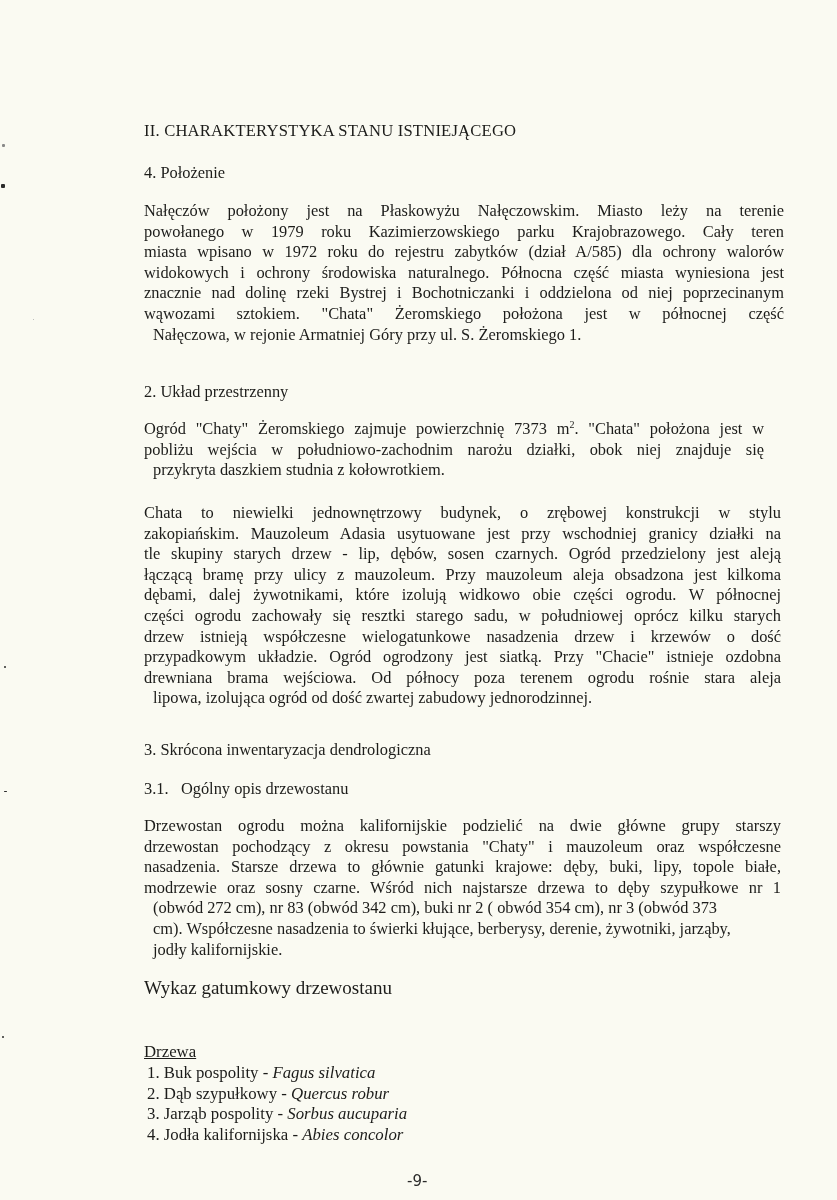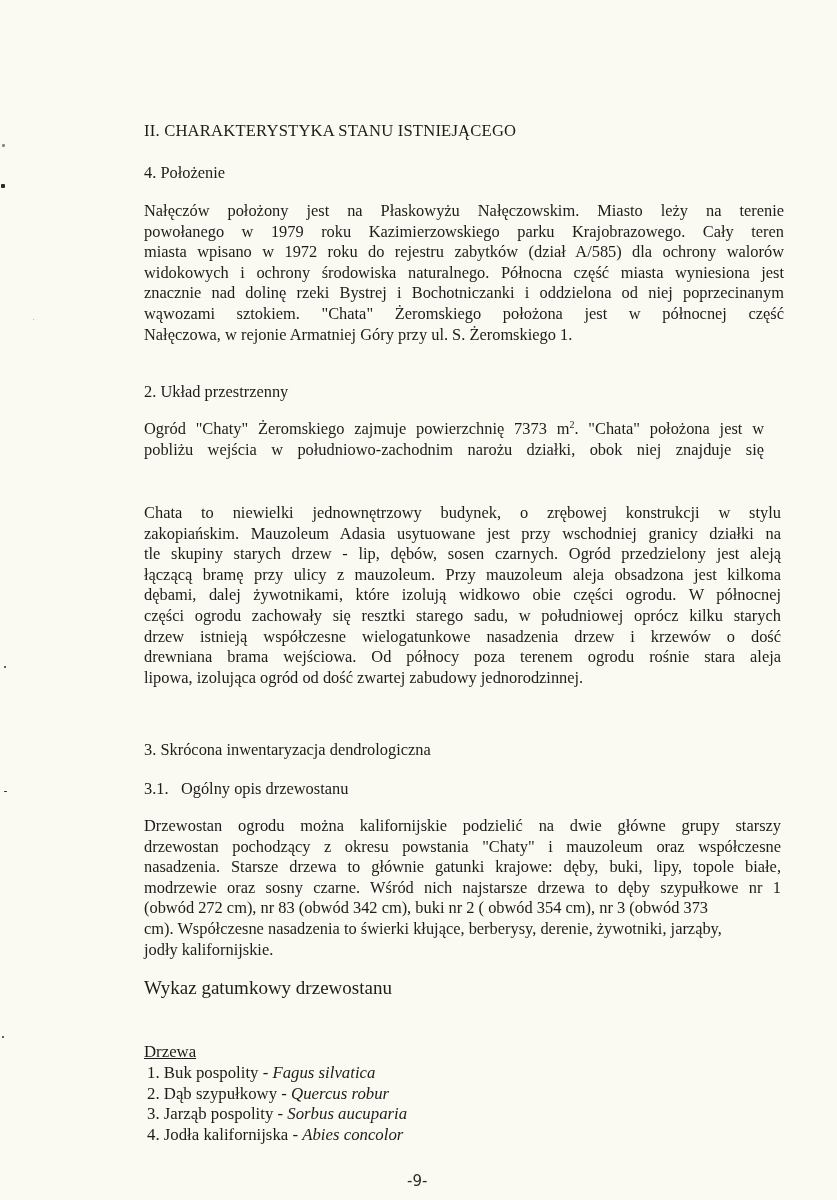--- a/index.html
+++ b/index.html
@@ -34,20 +34,21 @@
     }
     .para .ln {
       display: block;
       text-align: justify;
       text-align-last: justify;
       white-space: nowrap;
       height: 20.6px;
     }
     .para .ln.last {
       text-align-last: left;
+      margin-left: 9px;
     }
     .heading-main {
       left: 144px;
       top: 105px;
       font-size: 16.6px;
       letter-spacing: 0.2px;
     }
     .section-title {
       font-size: 16.4px;
     }
@@ -111,30 +112,32 @@
     <span class="ln">znacznie nad dolinę rzeki Bystrej i Bochotniczanki i oddzielona od niej poprzecinanym</span>
     <span class="ln">wąwozami sztokiem. "Chata" Żeromskiego położona jest w północnej część</span>
     <span class="ln last">Nałęczowa, w rejonie Armatniej Góry przy ul. S. Żeromskiego 1.</span>
   </div>
 
   <div class="abs section-title" style="left:144px;top:366px;">2. Układ przestrzenny</div>
 
   <div class="para" style="top:403px;width:620px;">
     <span class="ln"><span>Ogród "Chaty" Żeromskiego zajmuje powierzchnię 7373 m</span><span class="sup">2</span><span>. "Chata" położona jest w</span></span>
     <span class="ln">pobliżu wejścia w południowo-zachodnim narożu działki, obok niej znajduje się</span>
+    <span class="ln last">przykryta daszkiem studnia z kołowrotkiem.</span>
   </div>
 
   <div class="para" style="top:487px;width:637px;">
     <span class="ln">Chata to niewielki jednownętrzowy budynek, o zrębowej konstrukcji w stylu</span>
     <span class="ln">zakopiańskim. Mauzoleum Adasia usytuowane jest przy wschodniej granicy działki na</span>
     <span class="ln">tle skupiny starych drzew - lip, dębów, sosen czarnych. Ogród przedzielony jest aleją</span>
     <span class="ln">łączącą bramę przy ulicy z mauzoleum. Przy mauzoleum aleja obsadzona jest kilkoma</span>
     <span class="ln">dębami, dalej żywotnikami, które izolują widkowo obie części ogrodu. W północnej</span>
     <span class="ln">części ogrodu zachowały się resztki starego sadu, w południowej oprócz kilku starych</span>
     <span class="ln">drzew istnieją współczesne wielogatunkowe nasadzenia drzew i krzewów o dość</span>
+    <span class="ln">przypadkowym układzie. Ogród ogrodzony jest siatką. Przy "Chacie" istnieje ozdobna</span>
     <span class="ln">drewniana brama wejściowa. Od północy poza terenem ogrodu  rośnie stara aleja</span>
     <span class="ln last">lipowa, izolująca ogród od dość zwartej zabudowy jednorodzinnej.</span>
   </div>
 
   <div class="abs section-title" style="left:144px;top:724px;">3. Skrócona inwentaryzacja dendrologiczna</div>
   <div class="abs section-title" style="left:144px;top:763px;white-space:pre;">3.1.   Ogólny opis drzewostanu</div>
 
   <div class="para" style="top:800px;width:637px;">
     <span class="ln">Drzewostan ogrodu można kalifornijskie podzielić na dwie główne grupy starszy</span>
     <span class="ln">drzewostan pochodzący z okresu powstania "Chaty" i mauzoleum oraz współczesne</span>

